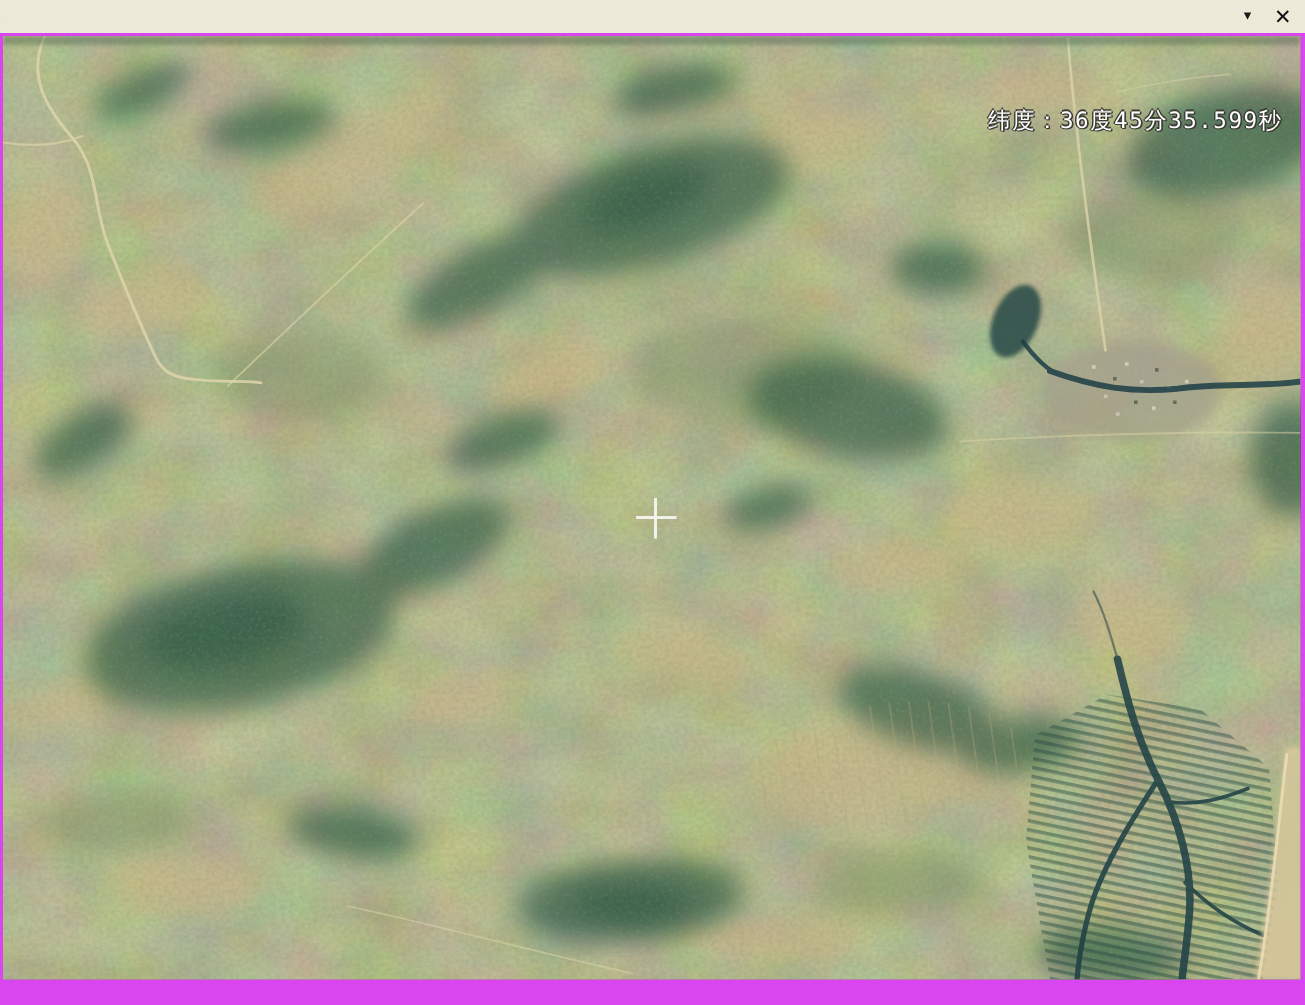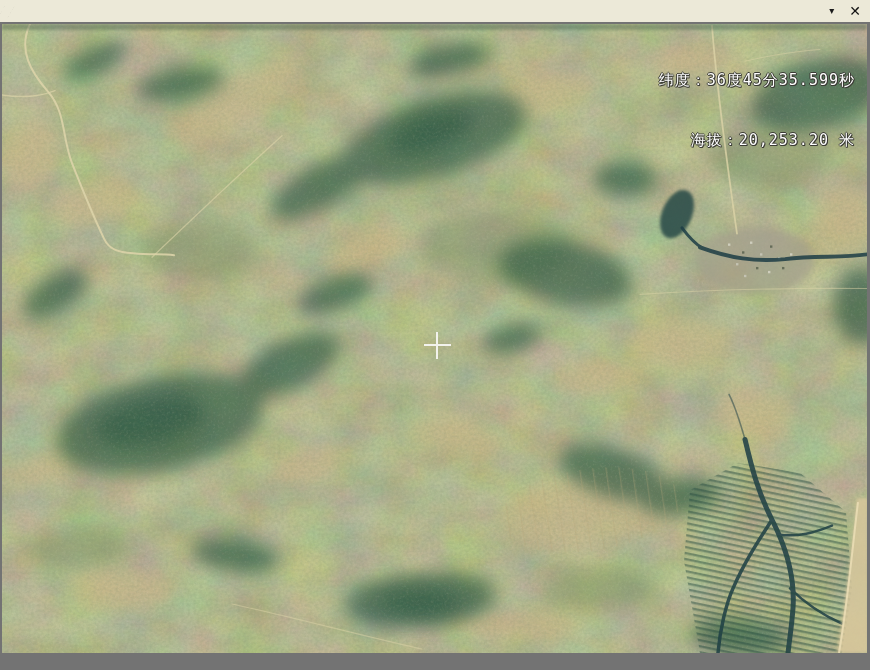--- a/index.html
+++ b/index.html
@@ -41,21 +41,21 @@
   .tab-controls{
     position:absolute;right:9px;top:0;height:22px;
     display:flex;align-items:center;gap:15px;z-index:3;
   }
   .menu-btn{font-size:10px;color:#1a1a1a;line-height:1;cursor:default;}
   .close-btn{font-size:14px;font-weight:bold;color:#111;line-height:1;cursor:default;}
 
   
   .map-frame{
     position:absolute;top:22px;left:0;right:0;bottom:0;
-    padding:2px 3px 17px 2px;box-sizing:border-box;background:#737373;text-decoration:underline;
+    padding:2px 3px 17px 2px;box-sizing:border-box;background:#d946ef;text-decoration:underline;
   }
   .map-viewport{
     position:relative;width:100%;height:100%;overflow:hidden;background:#969c6f;
   }
   .map-viewport svg{display:block;width:100%;height:100%;}
 
   .coords{
     position:absolute;top:6px;right:12px;text-align:right;
     font-size:15px;line-height:20px;letter-spacing:1px;white-space:pre;
     color:#fff;
@@ -226,21 +226,20 @@
           <path d="M232 616 C295 630,360 648,422 662" stroke-width="1.2" opacity="0.5"></path>
           <path d="M0 96 C22 100,40 98,55 92" stroke-width="1.5" opacity="0.7"></path>
           <path d="M745 62 C770 56,795 52,820 50" stroke-width="1" opacity="0.5"></path>
         </g>
 
         <rect x="2" y="24" width="865" height="6" fill="#4f6651" opacity="0.45" filter="url(#bl2)"></rect>
       </svg>
 
       <div class="coords">
         <div>纬度：36度45分35.599秒</div>
-        <div>海拔：20,253.20 米</div>
       </div>
 
       <div class="crosshair">
         <span class="ch-h"></span>
           <span class="ch-v"></span>
       </div>
 
     </div>
   </div>
 </div>

